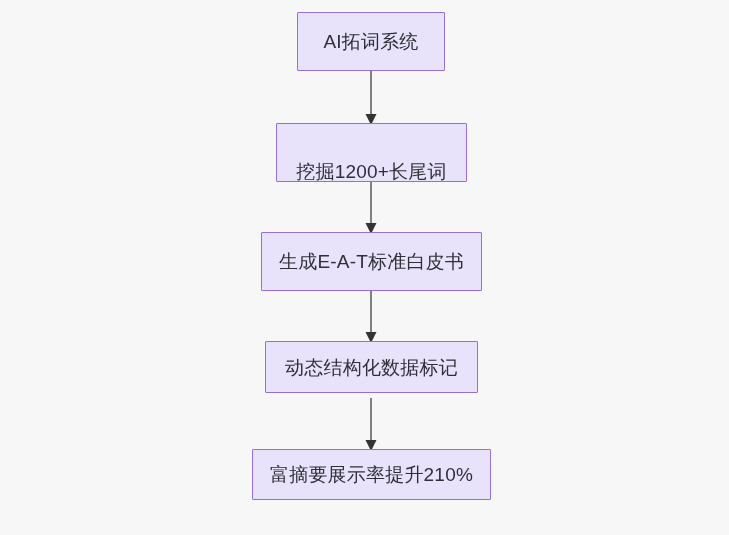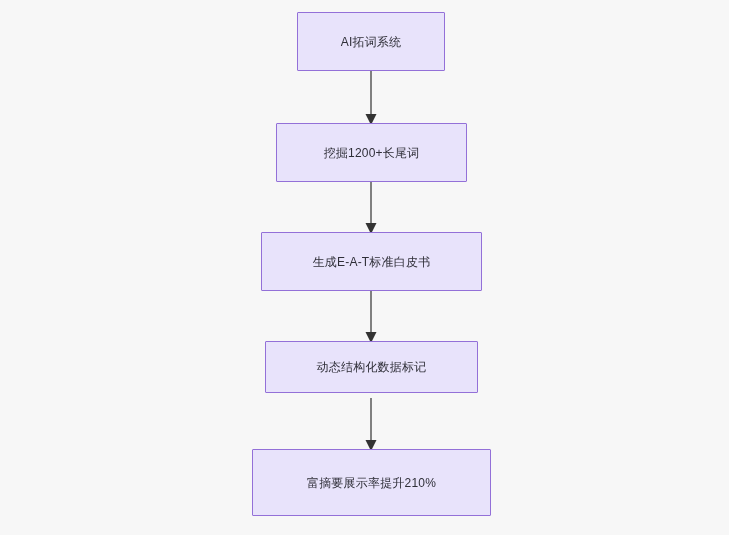--- a/index.html
+++ b/index.html
@@ -22,21 +22,21 @@
   .node {
     position: absolute;
     box-sizing: border-box;
     background: #e8e3fb;
     border: 1.3px solid #9370d8;
     border-radius: 1px;
     display: flex;
     align-items: center;
     justify-content: center;
     color: #2f2f38;
-    font-size: 12px;
+    font-size: 19px;
     line-height: 1;
     letter-spacing: 0.2px;
     white-space: nowrap;
   }
   .node-label {
     display: block;
     padding: 0 2px;
   }
   .edge {
     position: absolute;
@@ -76,29 +76,29 @@
     <svg width="16" height="55" viewBox="0 0 16 55" xmlns="http://www.w3.org/2000/svg">
       <line x1="8" y1="0" x2="8" y2="45" stroke="#808080" stroke-width="2"></line>
       <polygon points="8,53 2.5,42 13.5,42" fill="#333333"></polygon>
     </svg>
   </div>
 
   <div class="node" style="left:297px; top:12px; width:148px; height:59px;">
     <span class="node-label">AI拓词系统</span>
   </div>
 
-  <div class="node" style="left:276px; top:123px; width:191px; height:59px;">
+  <div class="node" style="left:276px; top:123px; width:191px; height:59px;align-items:flex-end;">
     <span class="node-label">挖掘1200+长尾词</span>
   </div>
 
   <div class="node" style="left:261px; top:232px; width:221px; height:59px;align-items:center;">
     <span class="node-label">生成E-A-T标准白皮书</span>
   </div>
 
   <div class="node" style="left:265px; top:341px; width:213px; height:52px;">
     <span class="node-label">动态结构化数据标记</span>
   </div>
 
-  <div class="node" style="left:252px; top:449px; width:239px; height:67px;">
+  <div class="node" style="left:252px; top:449px; width:239px; height:51px;">
     <span class="node-label">富摘要展示率提升210%</span>
   </div>
 
 </div>
 
 </body></html>

